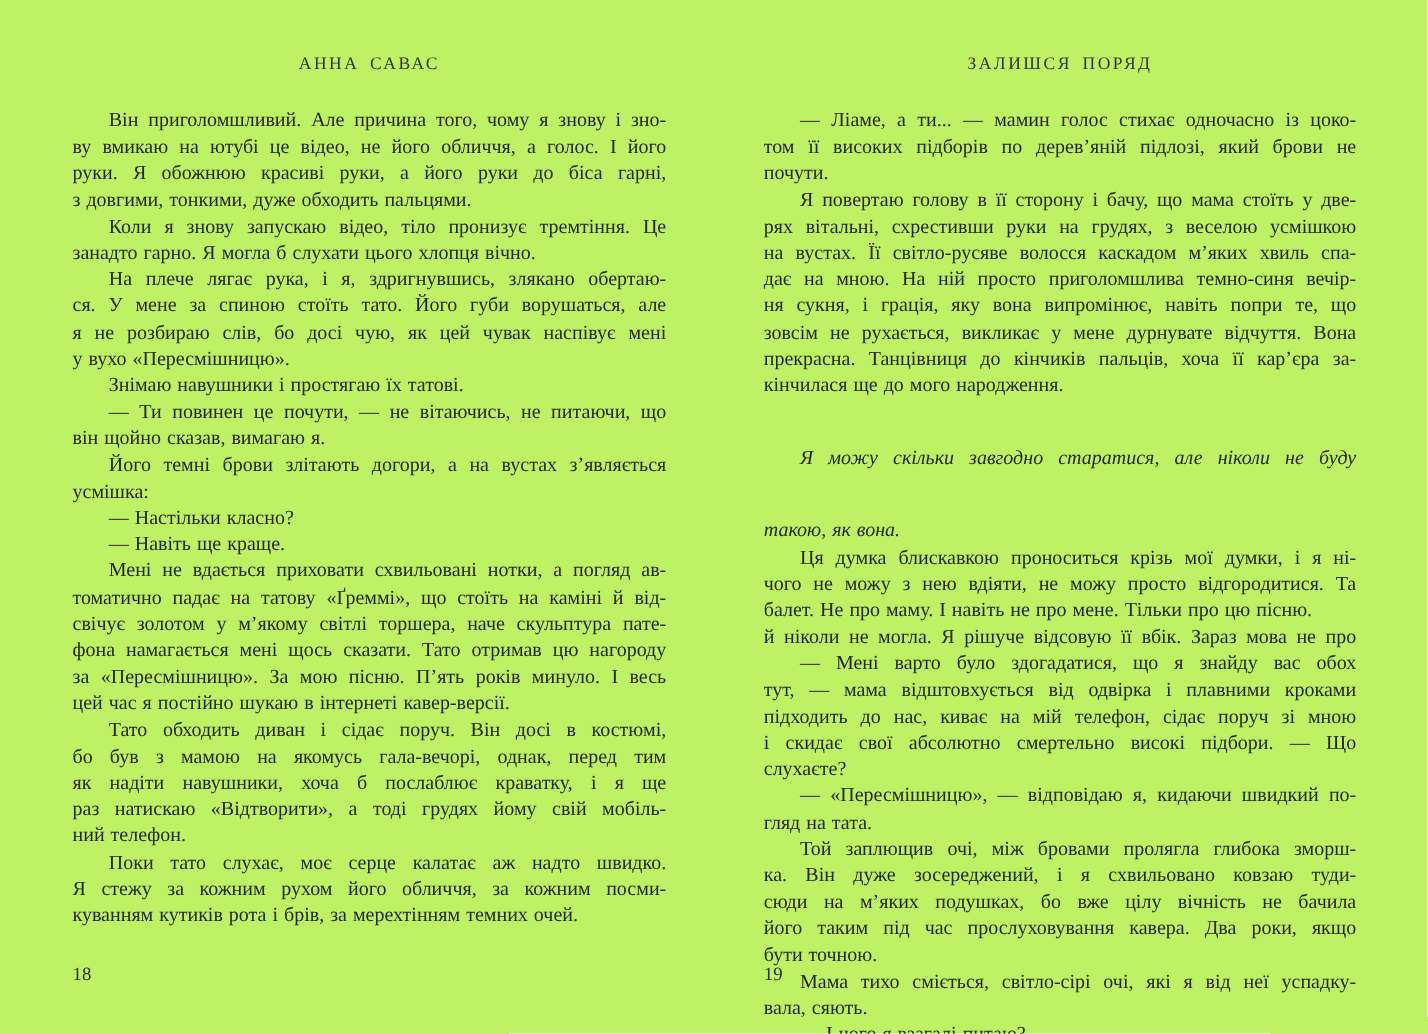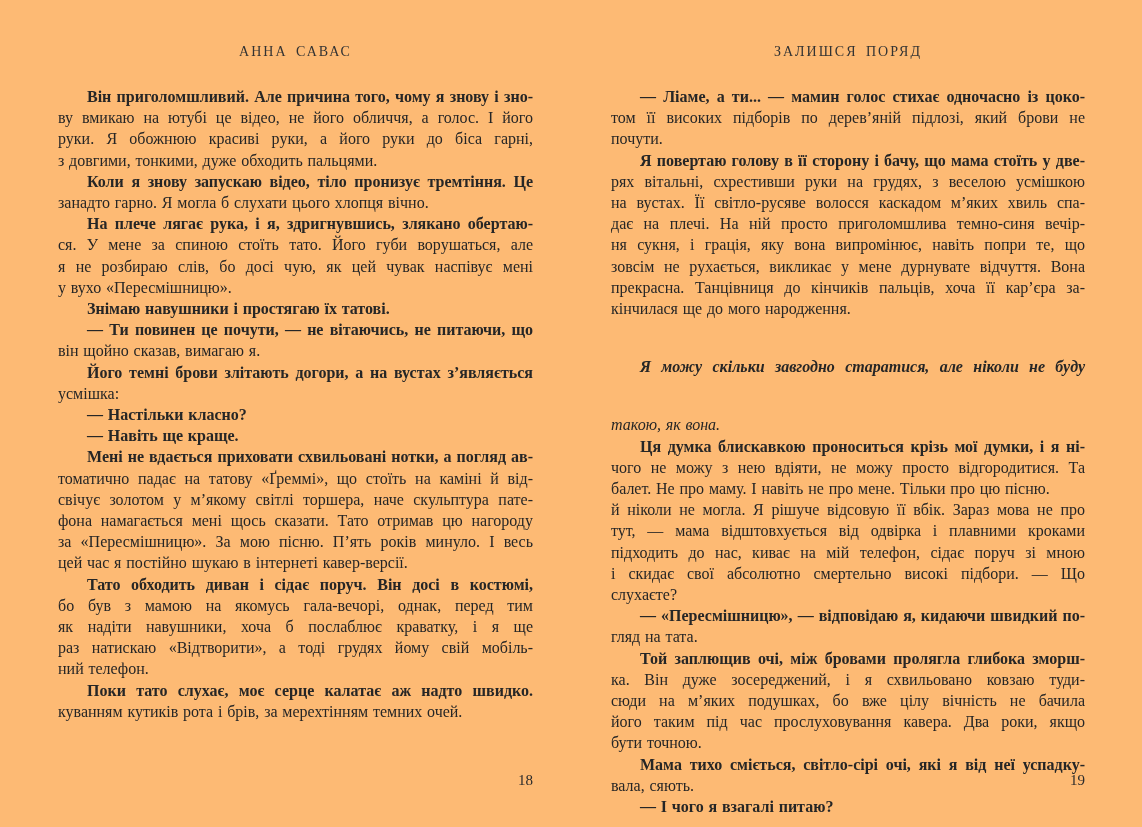--- a/index.html
+++ b/index.html
@@ -4,21 +4,21 @@
 <style>
   html, body {
     margin: 0;
     padding: 0;
     background: #fdfdfd;
   }
   .spread {
     position: relative;
     width: 1142px;
     height: 827px;
-    background: #fdba74;
+    background: #bef264;
     font-family: "Liberation Serif", "DejaVu Serif", serif;
     color: #262626;
     overflow: hidden;
   }
   .page {
     position: absolute;
     top: 0;
     height: 827px;
   }
   .page.left  { left: 58px;  width: 475px; }
@@ -48,29 +48,29 @@
   .para { margin: 0; padding: 0; }
   .para.italic .line { font-style: italic; margin-top: 37px; }
 
   .line {
     white-space: nowrap;
     text-align: justify;
     text-align-last: justify;
     word-spacing: 0.05em;
     overflow: visible;
   }
-  .line.first { text-indent: 29px; font-weight: bold; }
+  .line.first { text-indent: 29px; }
   .line.last  { text-align-last: left; }
 
   .page-number {
     position: absolute;
     top: 772px;
     left: 0;
     width: 100%;
-    text-align: right;
+    text-align: left;
     font-size: 15px;
     color: #2b2b2b;
   }
 </style>
 </head>
 <body>
 
 <div class="spread">
 
   <section class="page left">
@@ -119,55 +119,57 @@
         </div>
         <div class="para">
           <div class="line first">Тато обходить диван і сідає поруч. Він досі в костюмі,</div>
           <div class="line">бо був з мамою на якомусь гала-вечорі, однак, перед тим</div>
           <div class="line">як надіти навушники, хоча б послаблює краватку, і я ще</div>
           <div class="line">раз натискаю «Відтворити», а тоді грудях йому свій мобіль-</div>
           <div class="line last">ний телефон.</div>
         </div>
         <div class="para">
           <div class="line first">Поки тато слухає, моє серце калатає аж надто швидко.</div>
+          <div class="line">Я стежу за кожним рухом його обличчя, за кожним посми-</div>
           <div class="line last">куванням кутиків рота і брів, за мерехтінням темних очей.</div>
         </div>
       </div>
     <div class="page-number">18</div>
   </section>
 
   <section class="page right">
     <div class="running-header">ЗАЛИШСЯ ПОРЯД</div>
     <div class="page-body">
         <div class="para">
           <div class="line first">— Ліаме, а ти... — мамин голос стихає одночасно із цоко-</div>
           <div class="line">том її високих підборів по дерев’яній підлозі, який брови не</div>
           <div class="line last">почути.</div>
         </div>
         <div class="para">
           <div class="line first">Я повертаю голову в її сторону і бачу, що мама стоїть у две-</div>
           <div class="line">рях вітальні, схрестивши руки на грудях, з веселою усмішкою</div>
           <div class="line">на вустах. Її світло-русяве волосся каскадом м’яких хвиль спа-</div>
-          <div class="line">дає на плечі. На ній просто приголомшлива темно-синя вечір-</div>
+          <div class="line">дає на мною. На ній просто приголомшлива темно-синя вечір-</div>
           <div class="line">ня сукня, і грація, яку вона випромінює, навіть попри те, що</div>
           <div class="line">зовсім не рухається, викликає у мене дурнувате відчуття. Вона</div>
           <div class="line">прекрасна. Танцівниця до кінчиків пальців, хоча її кар’єра за-</div>
           <div class="line last">кінчилася ще до мого народження.</div>
         </div>
         <div class="para italic">
           <div class="line first">Я можу скільки завгодно старатися, але ніколи не буду</div>
           <div class="line last">такою, як вона.</div>
         </div>
         <div class="para">
           <div class="line first">Ця думка блискавкою проноситься крізь мої думки, і я ні-</div>
           <div class="line">чого не можу з нею вдіяти, не можу просто відгородитися. Та</div>
           <div class="line last">балет. Не про маму. І навіть не про мене. Тільки про цю пісню.</div>
           <div class="line">й ніколи не могла. Я рішуче відсовую її вбік. Зараз мова не про</div>
         </div>
         <div class="para">
+          <div class="line first">— Мені варто було здогадатися, що я знайду вас обох</div>
           <div class="line">тут, — мама відштовхується від одвірка і плавними кроками</div>
           <div class="line">підходить до нас, киває на мій телефон, сідає поруч зі мною</div>
           <div class="line">і скидає свої абсолютно смертельно високі підбори. — Що</div>
           <div class="line last">слухаєте?</div>
         </div>
         <div class="para">
           <div class="line first">— «Пересмішницю», — відповідаю я, кидаючи швидкий по-</div>
           <div class="line last">гляд на тата.</div>
         </div>
         <div class="para">

